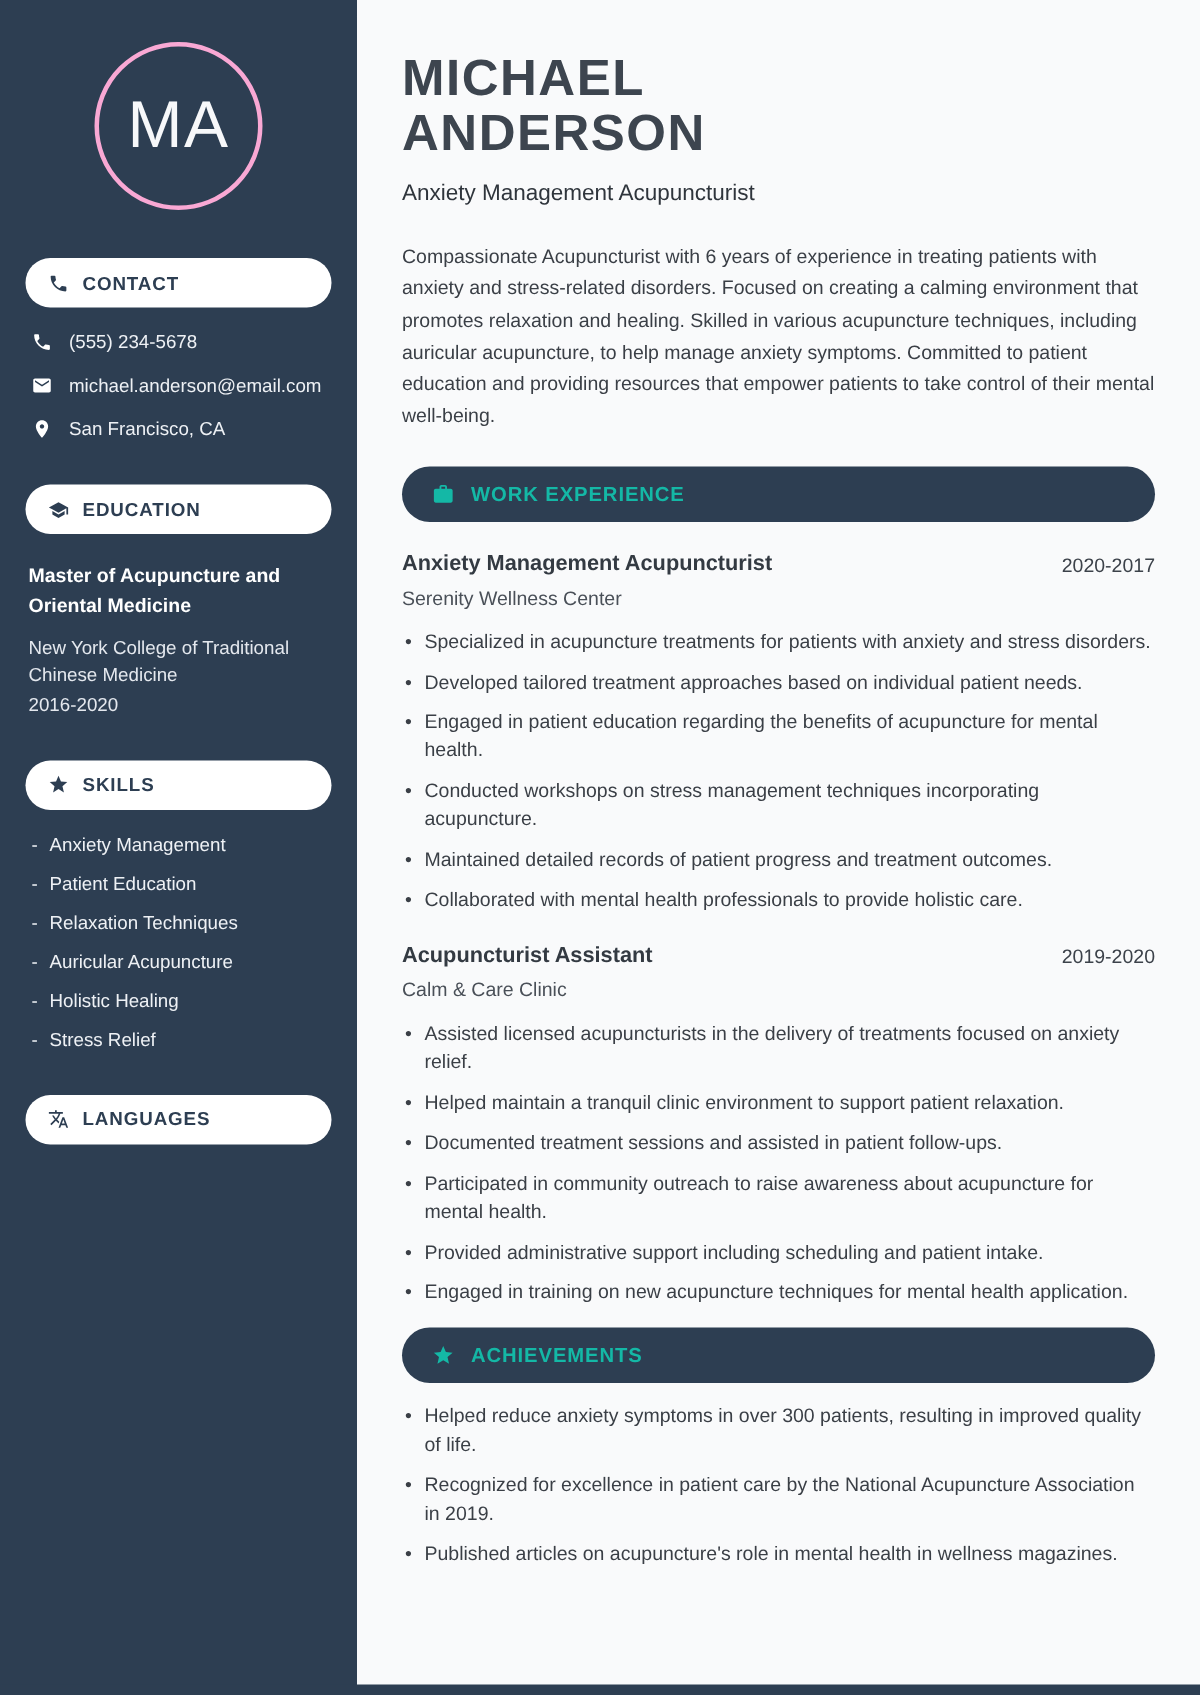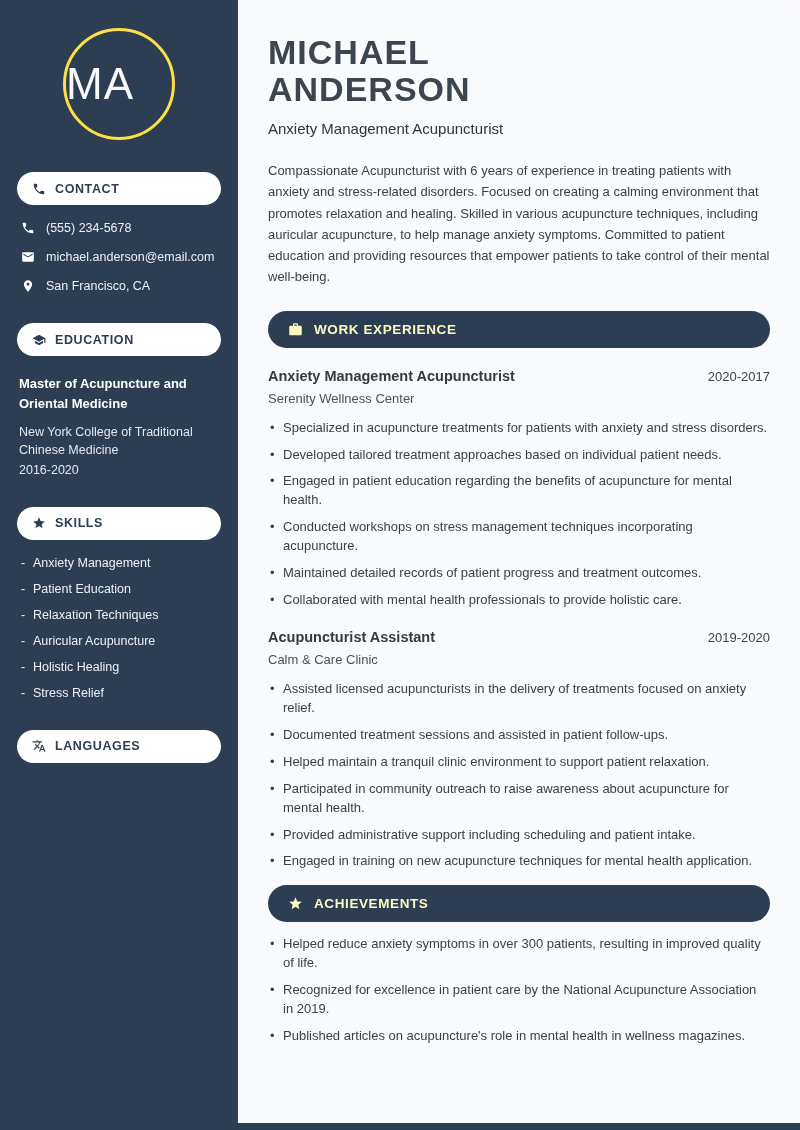--- a/index.html
+++ b/index.html
@@ -18,23 +18,23 @@
   
   .sidebar {
     width:238px; flex:0 0 238px;
     background:#2d3e52;
     color:#fff;
     padding:28px 17px 20px;
   }
   .avatar {
     width:112px; height:112px;
     margin:0 auto 32px;
-    border:3px solid #fde047;
+    border:3px solid #f9a8d4;
     border-radius:50%;
-    display:flex; align-items:center; justify-content:flex-start;
+    display:flex; align-items:center; justify-content:center;
   }
   .avatar span {
     font-size:44px; letter-spacing:1px; color:#f7f8fa; font-weight:400;
   }
   .pill {
     background:#ffffff;
     color:#2d3e52;
     border-radius:17px;
     height:33px;
     display:flex; align-items:center; gap:9px;
@@ -75,21 +75,21 @@
     line-height:1.08; color:#3d454f;
   }
   .job-subtitle-top {
     margin-top:13px; font-size:15px; color:#2f353c; font-weight:500;
   }
   .summary {
     margin-top:23px; font-size:13px; line-height:1.62; color:#3a3f46;
   }
   .banner {
     margin-top:24px;
-    background:#2d3e52; color:#fef9c3;
+    background:#2d3e52; color:#14b8a6;
     border-radius:21px; height:37px;
     display:flex; align-items:center; gap:11px;
     padding:0 20px;
     font-weight:bold; font-size:13.5px; letter-spacing:.6px;
   }
   .banner svg { width:15px; height:15px; flex:0 0 15px; }
   .job { margin-top:20px; }
   .job-head { display:flex; justify-content:space-between; align-items:flex-start; }
   .job-title { font-size:14.5px; font-weight:bold; color:#333a42; }
   .job-company { font-size:13px; color:#4a5058; margin-top:7px; }
@@ -216,22 +216,22 @@
   <section class="job">
     <div class="job-head">
       <div class="job-left">
         <div class="job-title">Acupuncturist Assistant</div>
         <div class="job-company">Calm &amp; Care Clinic</div>
       </div>
       <div class="job-dates">2019-2020</div>
     </div>
     <ul class="bullets">
       <li>Assisted licensed acupuncturists in the delivery of treatments focused on anxiety relief.</li>
+            <li>Helped maintain a tranquil clinic environment to support patient relaxation.</li>
             <li>Documented treatment sessions and assisted in patient follow-ups.</li>
-            <li>Helped maintain a tranquil clinic environment to support patient relaxation.</li>
             <li>Participated in community outreach to raise awareness about acupuncture for mental health.</li>
             <li>Provided administrative support including scheduling and patient intake.</li>
             <li>Engaged in training on new acupuncture techniques for mental health application.</li>
     </ul>
   </section>
       </div>
 
     <div class="banner achv">
       <svg viewBox="0 0 24 24" fill="currentColor">
           <path d="M12 17.27 18.18 21l-1.64-7.03L22 9.24l-7.19-.61L12 2 9.19 8.63 2 9.24l5.46 4.73L5.82 21z"></path>

